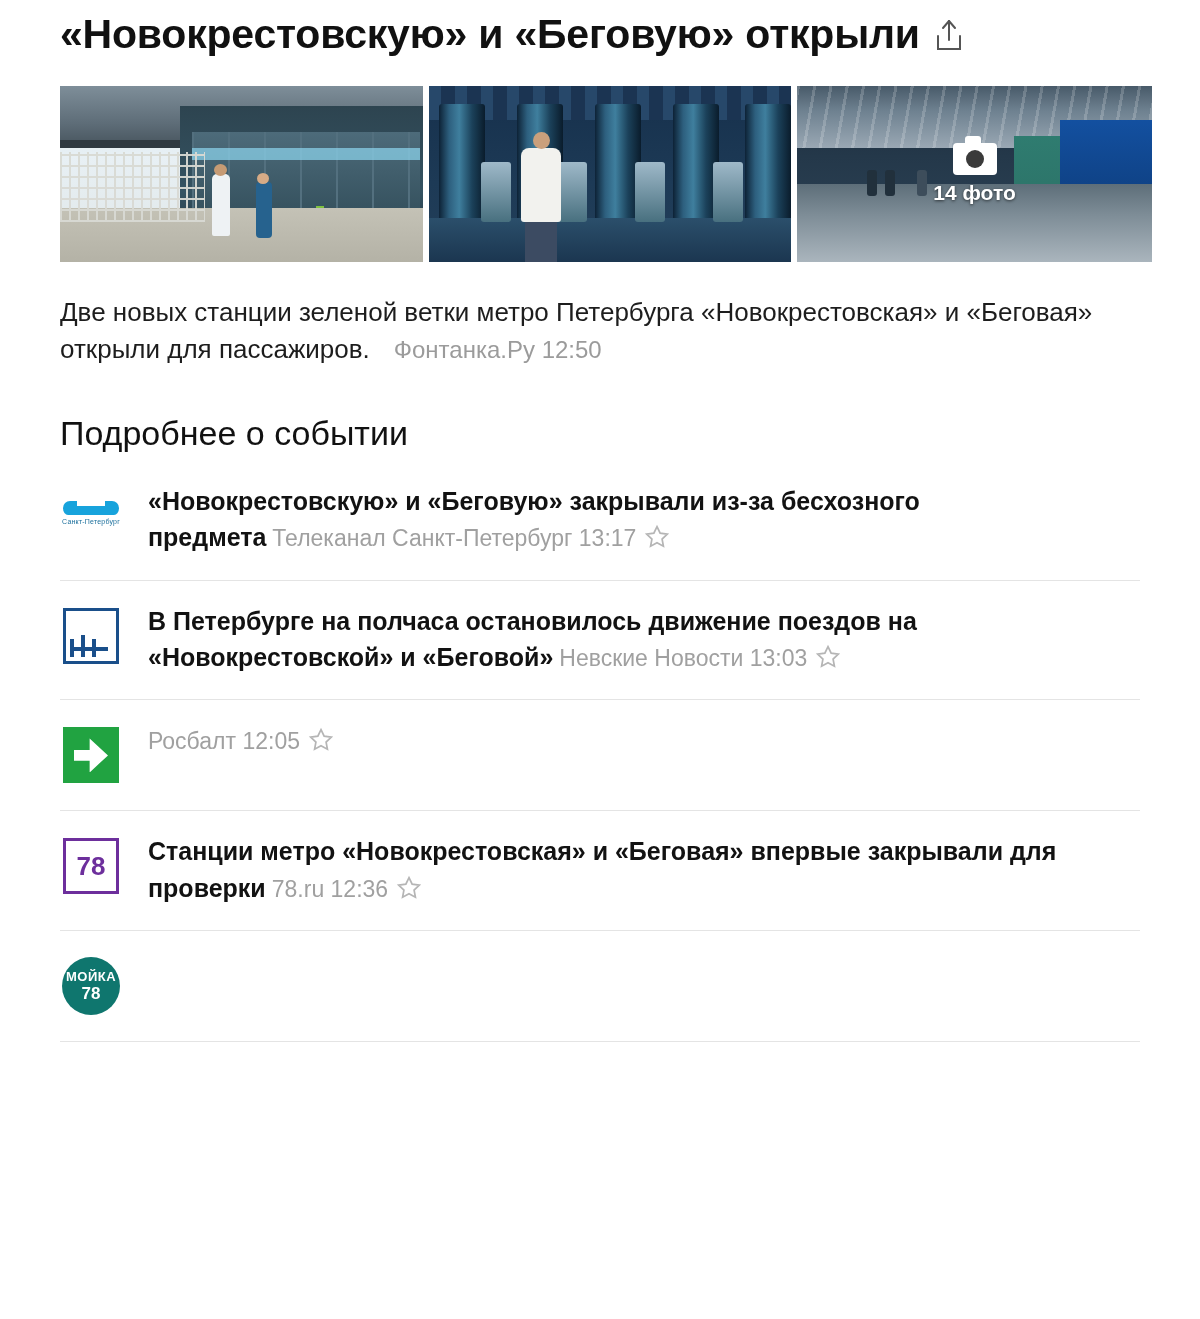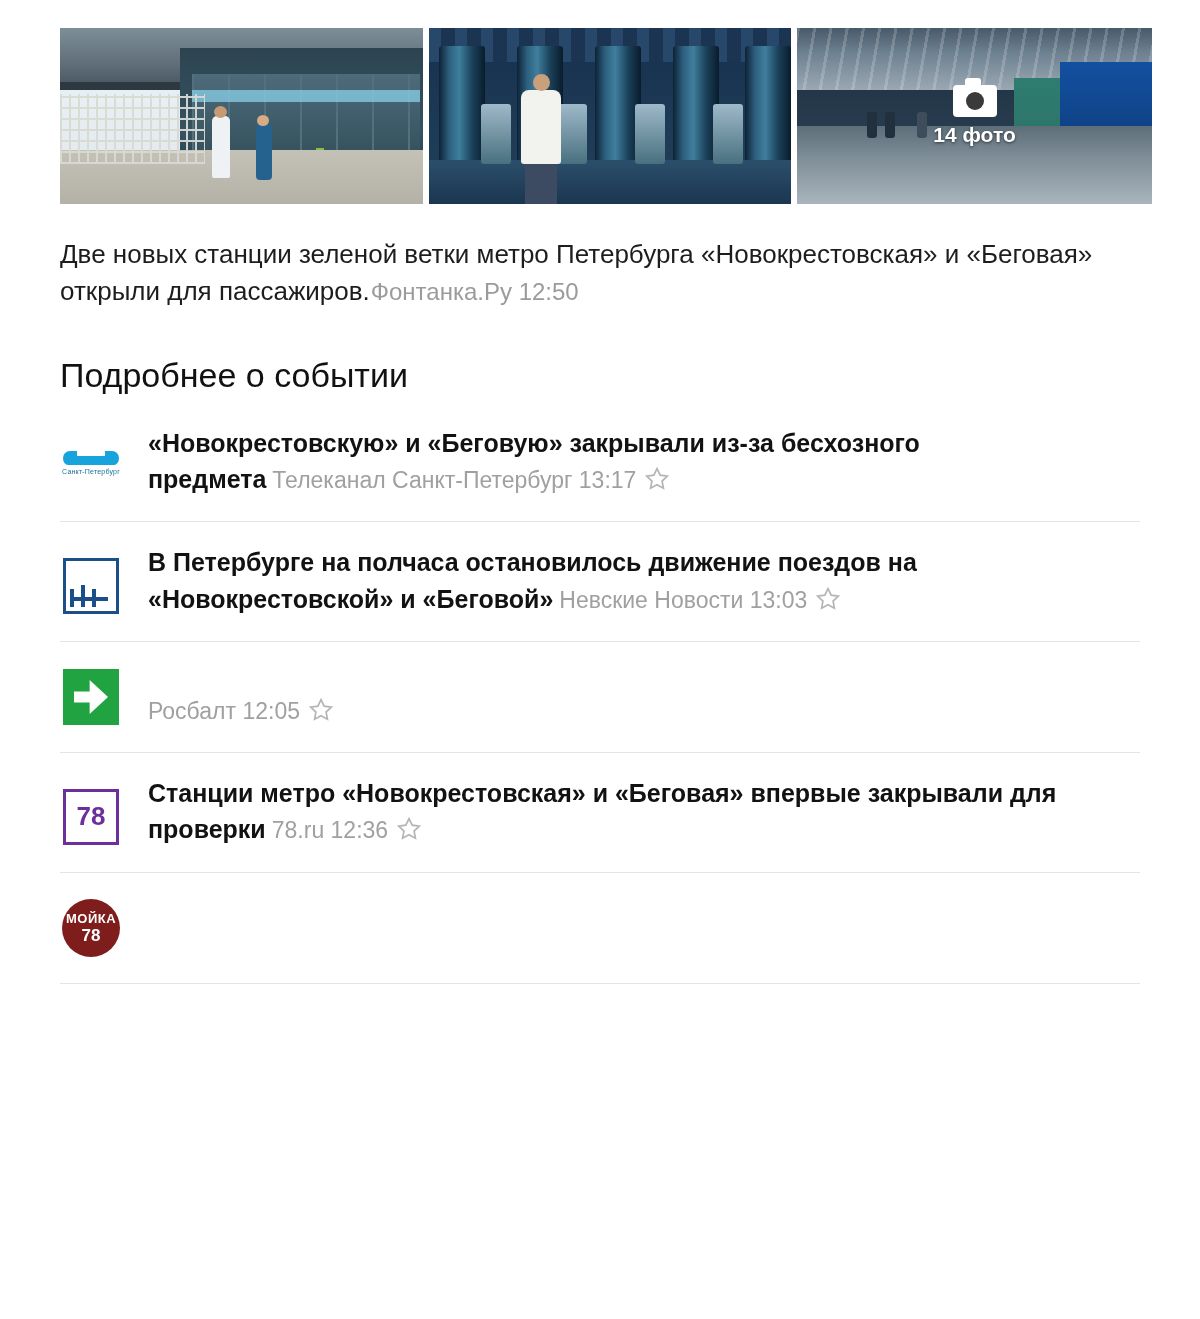--- a/index.html
+++ b/index.html
@@ -214,38 +214,38 @@
   
   .lead {
     padding: 32px 60px 0 60px;
     font-size: 26px;
     line-height: 1.42;
     color: #1d1d1d;
   }
   .lead .src {
     color: #9b9b9b;
     font-size: 24px;
-    margin-left: 1px;
+    margin-left: 24px;
   }
 
   
   .section-title {
     padding: 46px 60px 0 60px;
     font-size: 34px;
     font-weight: normal;
     color: #111111;
   }
 
   
   .news-list {
     padding: 22px 60px 0 60px;
   }
   .news-item {
     display: flex;
-    align-items: flex-end;
+    align-items: flex-start;
     gap: 26px;
     padding: 22px 0 24px 0;
     border-bottom: 1px solid #e4e4e4;
   }
   .news-item:first-child { padding-top: 8px; }
   .logo {
     flex: 0 0 62px;
     width: 62px;
     height: 62px;
     display: flex;
@@ -316,32 +316,43 @@
     clip-path: polygon(0% 34%, 46% 34%, 46% 0%, 100% 50%, 46% 100%, 46% 66%, 0% 66%);
   }
   .logo-78 {
     width: 56px; height: 56px; border: 3px solid #6d2f9c; box-sizing:border-box;
     background:#ffffff; display:flex; align-items:center; justify-content:center;
   }
   .logo-78 span {
     font-size: 26px; font-weight: bold; color:#6d2f9c; font-family:"Liberation Sans", sans-serif;
   }
   .logo-moyka {
-    width: 58px; height: 58px; border-radius: 50%; background:#7f1d1d;
+    width: 58px; height: 58px; border-radius: 50%; background:#0f766e;
     display:flex; flex-direction:column; align-items:center; justify-content:center;
     color:#ffffff; line-height:1;
   }
   .logo-moyka .t1 { font-size: 13px; font-weight:bold; letter-spacing:.5px; }
   .logo-moyka .t2 { font-size: 17px; font-weight:bold; margin-top:2px; }
 </style>
 </head>
 <body>
 
 <div class="page">
 
+  <div class="headline-wrap">
+    <div class="headline-row">
+      <h1 class="headline">«Новокрестовскую» и «Беговую» открыли</h1>
+      <span class="share-icon">
+        <svg width="30" height="34" viewBox="0 0 30 34" xmlns="http://www.w3.org/2000/svg">
+          <path d="M15 3 L9 10 M15 3 L21 10 M15 3 L15 22" stroke="#555" stroke-width="2" fill="none" stroke-linecap="round"></path>
+          <path d="M4 18 L4 31 L26 31 L26 18" stroke="#555" stroke-width="2" fill="none" stroke-linecap="round"></path>
+        </svg>
+      </span>
+    </div>
+  </div>
 
   <div class="photos">
     <div class="photo p1">
       <div class="p1-sky"></div>
       <div class="p1-canopy"></div>
       <div class="p1-building"></div>
       <div class="p1-glass"></div>
       <div class="p1-band"></div>
       <div class="p1-green"></div>
       <div class="p1-green2"></div>

